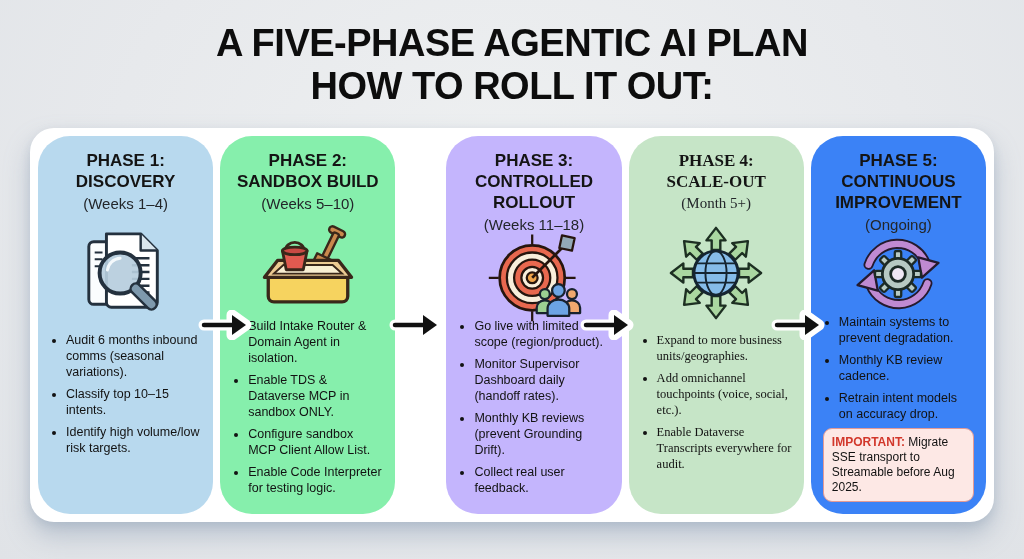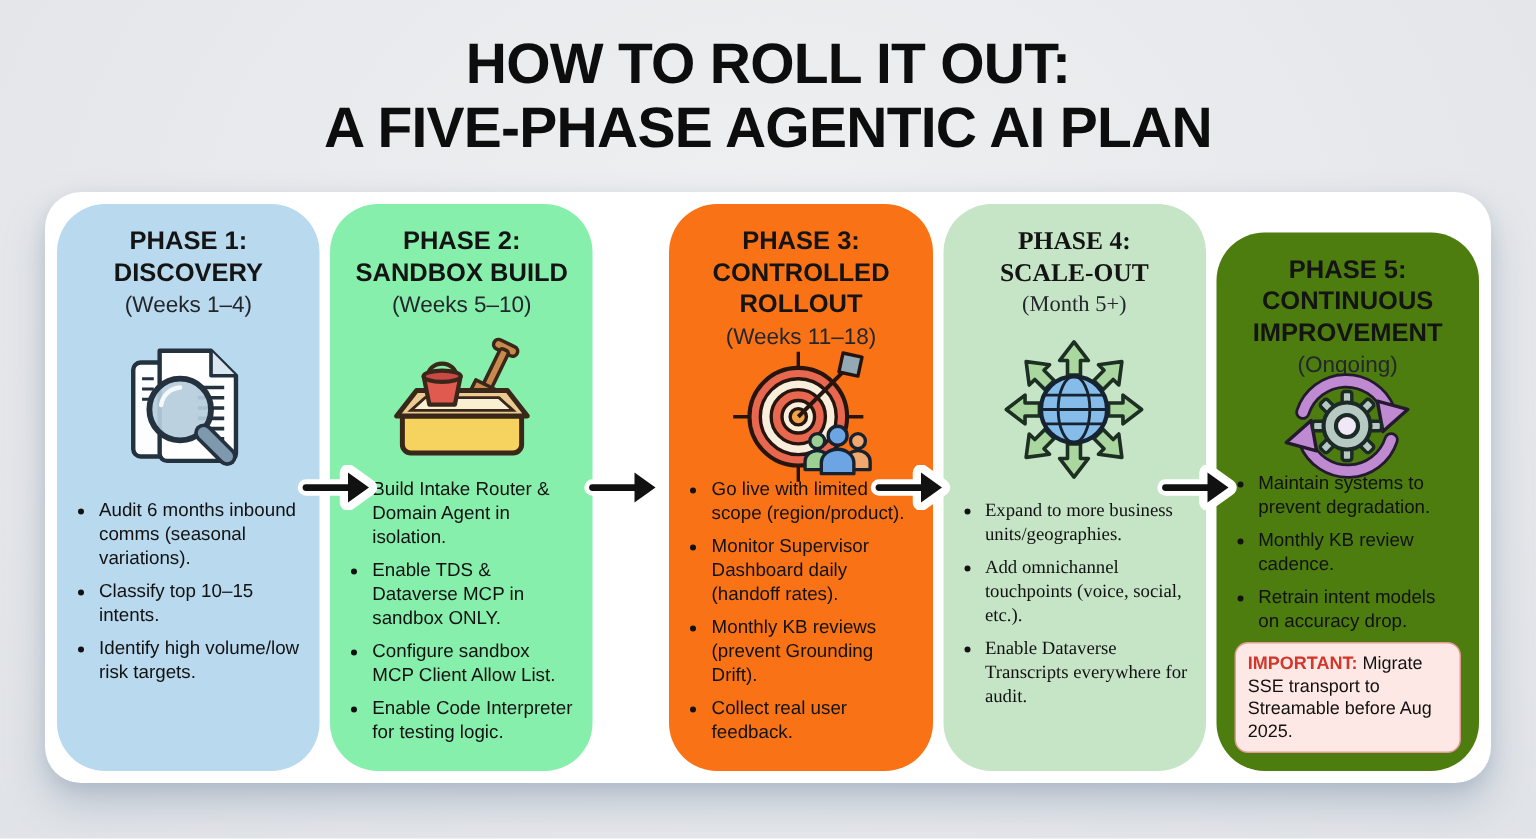--- a/index.html
+++ b/index.html
@@ -39,22 +39,22 @@
   .note-box .imp{font-weight:bold;color:#d2372b;}
   .flow-arrow{
     position:absolute;top:50%;transform:translate(-50%,-50%);
     width:56px;height:30px;pointer-events:none;
   }
 </style>
 </head>
 <body>
 
 <div class="title">
+  <div>A FIVE-PHASE AGENTIC AI PLAN</div>
   <div>HOW TO ROLL IT OUT:</div>
-  <div>A FIVE-PHASE AGENTIC AI PLAN</div>
 </div>
 
 <div class="board">
 
   <div class="card" style="background: rgb(184, 217, 238);">
     <div class="card-head">
       <div class="hl">PHASE 1:</div>
       <div class="hl">DISCOVERY</div>
       <div class="sub">(Weeks 1–4)</div>
     </div>
@@ -104,21 +104,21 @@
     <div class="bullets">
       <ul>
         <li>Build Intake Router &amp; Domain Agent in isolation.</li>
         <li>Enable TDS &amp; Dataverse MCP in sandbox ONLY.</li>
         <li>Configure sandbox MCP Client Allow List.</li>
         <li>Enable Code Interpreter for testing logic.</li>
       </ul>
     </div>
   </div>
 
-  <div class="card" style="background: #f97316; margin-left: 44px;">
+  <div class="card" style="background: #c4b5fd; margin-left: 44px;">
     <div class="card-head">
       <div class="hl">PHASE 3:</div>
       <div class="hl">CONTROLLED ROLLOUT</div>
       <div class="sub">(Weeks 11–18)</div>
     </div>
     <div class="icon-wrap">
       <svg width="96" height="94" viewBox="0 0 104 104">
         <path d="M50 6 V17 M50 91 V102 M2 54 H13 M87 54 H98" stroke="#26150e" stroke-width="2.5" fill="none"></path>
         <circle cx="50" cy="54" r="36" fill="#e8684f" stroke="#26150e" stroke-width="3"></circle>
         <circle cx="50" cy="54" r="28" fill="#f9eedb" stroke="#26150e" stroke-width="2.5"></circle>
@@ -170,21 +170,21 @@
     </div>
     <div class="bullets">
       <ul>
         <li>Expand to more business units/geographies.</li>
         <li>Add omnichannel touchpoints (voice, social, etc.).</li>
         <li>Enable Dataverse Transcripts everywhere for audit.</li>
       </ul>
     </div>
   </div>
 
-  <div class="card" style="background: #4d7c0f; margin-top: 19px;">
+  <div class="card" style="background: #3b82f6;">
     <div class="card-head">
       <div class="hl">PHASE 5:</div>
       <div class="hl">CONTINUOUS IMPROVEMENT</div>
       <div class="sub">(Ongoing)</div>
     </div>
     <div class="icon-wrap">
       <svg width="94" height="92" viewBox="0 0 100 100">
         <path d="M18 40 A33 33 0 0 1 80 38" fill="none" stroke="#241a2e" stroke-width="11" stroke-linecap="round"></path>
         <path d="M18 40 A33 33 0 0 1 80 38" fill="none" stroke="#bf8ad2" stroke-width="7" stroke-linecap="round"></path>
         <polygon points="72,32 94,38 76,54" fill="#bf8ad2" stroke="#241a2e" stroke-width="2.5" stroke-linejoin="round"></polygon>

